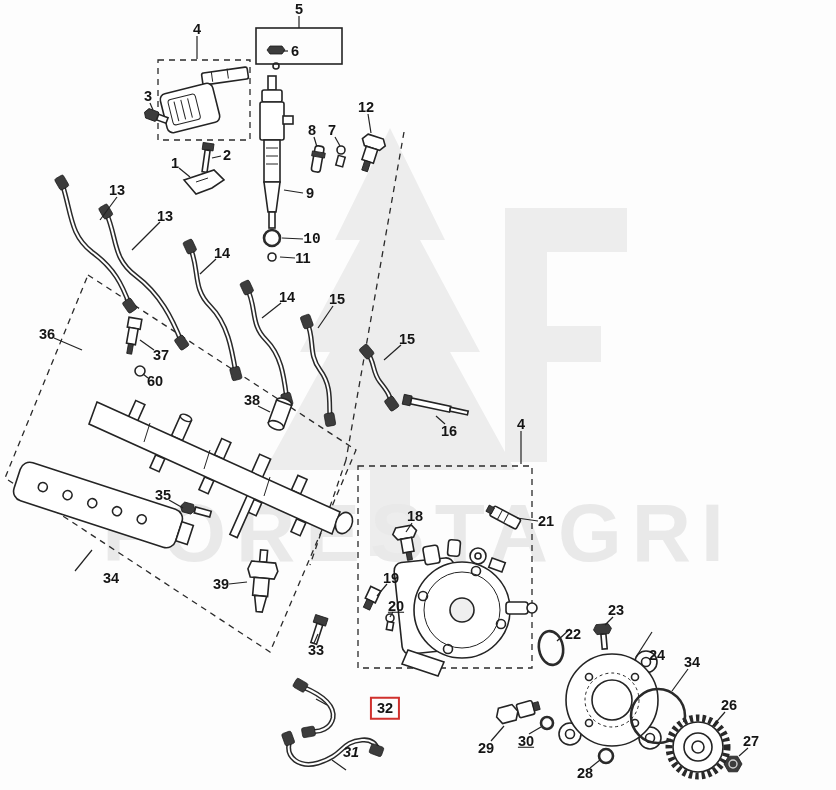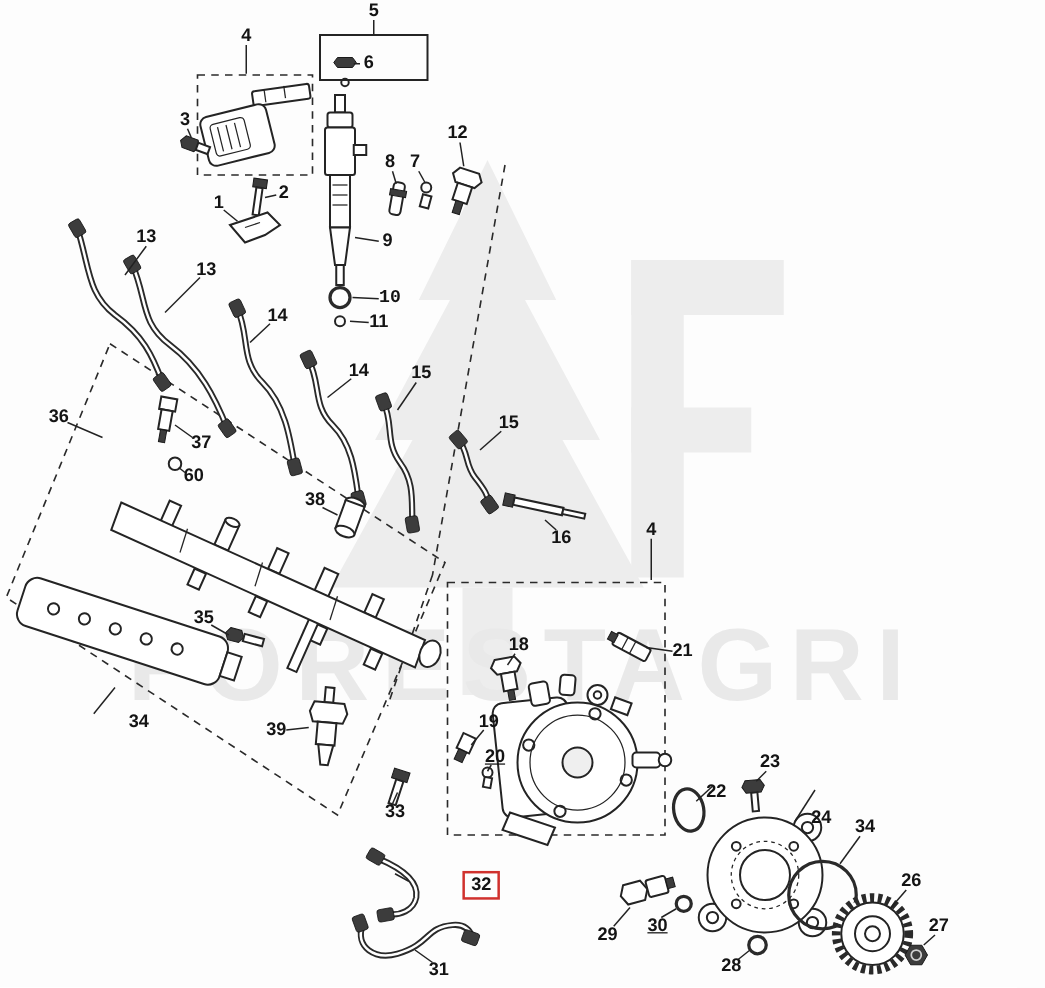--- a/index.html
+++ b/index.html
@@ -400,21 +400,21 @@
       <div class="part-label" style="left: 546px; top: 521px;">21</div>
       <div class="part-label" style="left: 573px; top: 622px; margin-top: 12px;">22</div>
       <div class="part-label" style="left: 616px; top: 610px;">23</div>
       <div class="part-label" style="left: 657px; top: 655px;">24</div>
       <div class="part-label" style="left: 692px; top: 662px;">34</div>
       <div class="part-label" style="left: 729px; top: 705px;">26</div>
       <div class="part-label" style="left: 751px; top: 741px;">27</div>
       <div class="part-label" style="left: 585px; top: 773px;">28</div>
       <div class="part-label" style="left: 486px; top: 748px;">29</div>
       <div class="part-label" style="left: 526px; top: 741px; text-decoration: underline;">30</div>
-      <div class="part-label" style="left: 351px; top: 776px;">31</div>
+      <div class="part-label" style="left: 351px; top: 752px; font-style: italic;">31</div>
       <div class="part-label highlighted" style="left: 341px; top: 708px;">32</div>
       <div class="part-label" style="left: 316px; top: 650px; text-align: center;">33</div>
       <div class="part-label" style="left: 70px; top: 578px; margin-left: 41px;">34</div>
       <div class="part-label" style="left: 163px; top: 495px;">35</div>
       <div class="part-label" style="left: 47px; top: 334px;">36</div>
       <div class="part-label" style="left: 161px; top: 355px;">37</div>
       <div class="part-label" style="left: 252px; top: 400px;">38</div>
       <div class="part-label" style="left: 221px; top: 584px;">39</div>
       <div class="part-label" style="left: 155px; top: 381px;">60</div>
     </div>

